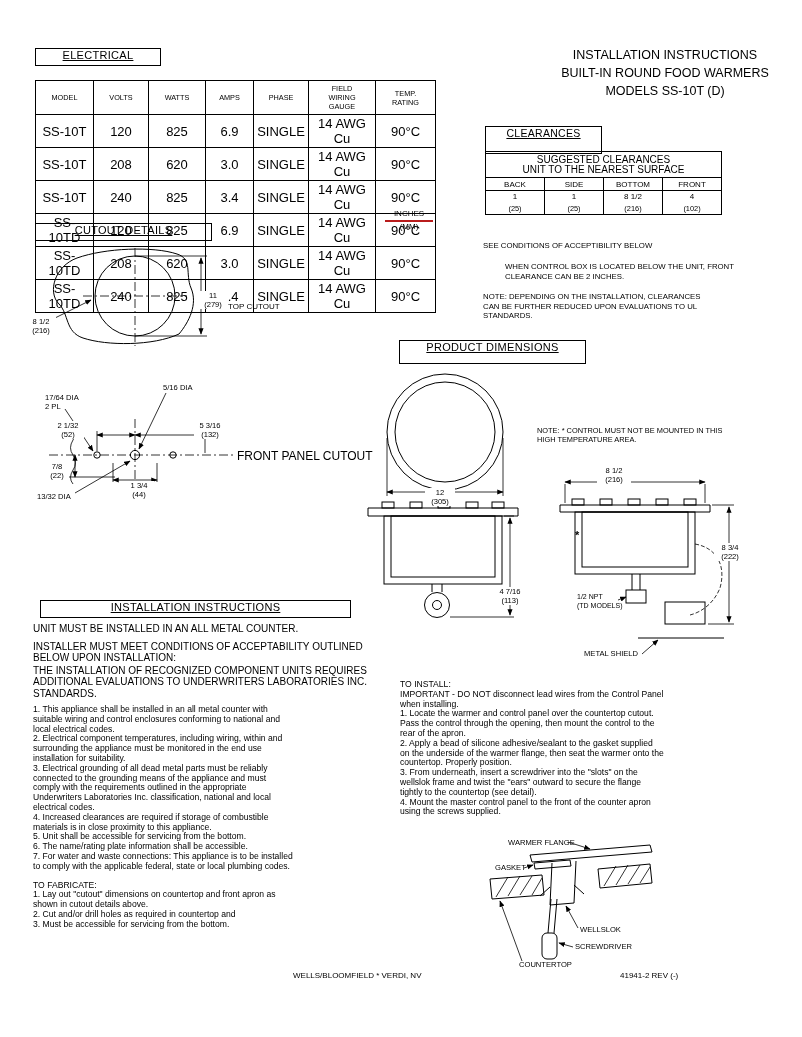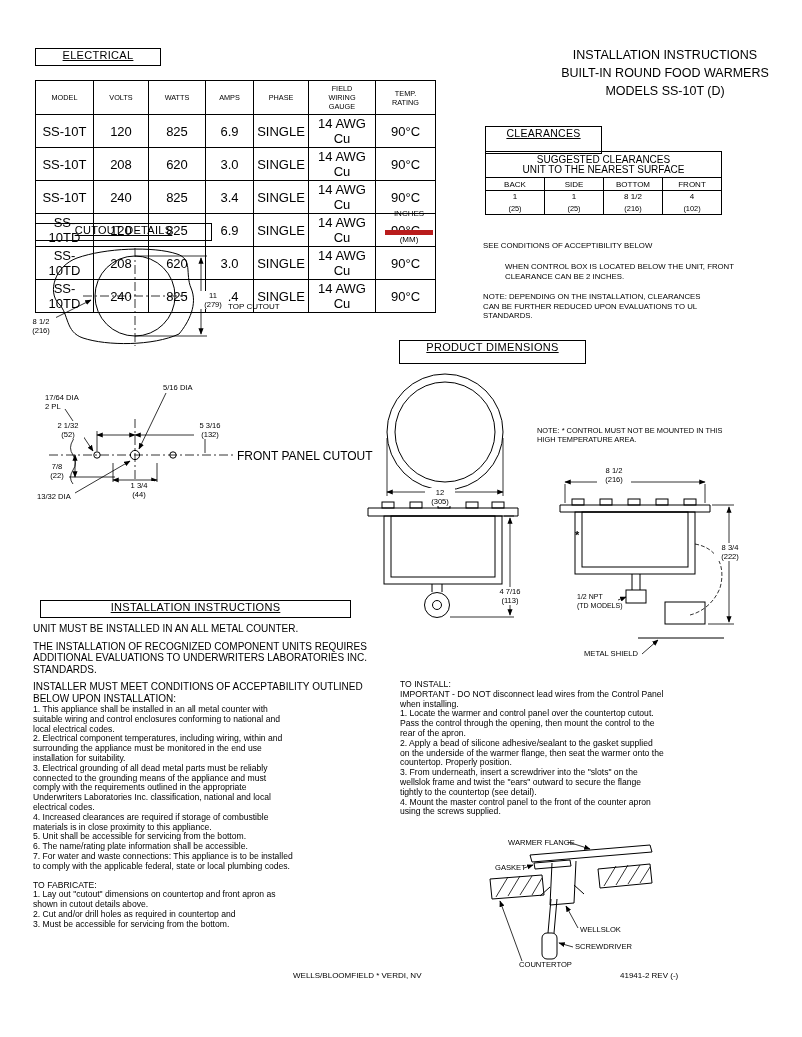--- a/index.html
+++ b/index.html
@@ -11,21 +11,21 @@
   table{position:absolute;border-collapse:collapse;table-layout:fixed}
   .etable th,.etable td{border:1px solid #000;font-weight:normal;text-align:center;vertical-align:middle;padding:1px 2px}
   .etable th{font-size:7.3px;white-space:pre-line;height:34px}
   .etable td{font-size:13px;height:14px}
   .ctable td{border:1px solid #000;text-align:center;vertical-align:middle;padding:1px 2px}
   .ctitle{font-size:10px;line-height:9.5px;height:26px}
   .chead td{font-size:8px;height:13px}
   .cval td{font-size:8px;height:12px;border-bottom:none}
   .cmm td{font-size:7.4px;height:12px;border-top:none}
   .units{position:absolute;width:48px;text-align:center;font-size:8px;line-height:10px}
-  .units-in{border-bottom:5px solid #b91c1c;padding-bottom:11px}
+  .units-in{border-bottom:2px solid #b91c1c;padding-bottom:1px}
   .plain{position:absolute;font-size:7.6px;line-height:8.8px;white-space:nowrap}
   .dimlbl{position:absolute;text-align:center;font-size:7.6px;line-height:9px;background:#fff;padding:0 1px}
   .note{position:absolute;font-size:7.8px;line-height:9.6px}
   .col{position:absolute}
   .big{font-size:10px;line-height:11.5px;margin-bottom:6px}
   .big.tight{margin-bottom:1px}
   .item{font-size:8.6px;line-height:9.8px}
   .fabhdr{margin-top:9px}
   .title-block{position:absolute;text-align:center;font-size:12.5px;line-height:18px}
   svg{position:absolute;overflow:visible}
@@ -345,22 +345,22 @@
     <div>(TD MODELS)</div>
   </div>
   <div class="plain" style="left:584px;top:650px">METAL SHIELD</div>
 
   <div class="hbox" style="left:40px;top:600px;width:311px;height:18px">
     <span>INSTALLATION INSTRUCTIONS</span>
   </div>
 
   <div class="col" style="left:33px;top:623px;width:336px">
     <p class="big">UNIT MUST BE INSTALLED IN AN ALL METAL COUNTER.</p>
+    <p class="big tight">INSTALLER MUST MEET CONDITIONS OF ACCEPTABILITY OUTLINED BELOW UPON INSTALLATION:</p>
     <p class="big">THE INSTALLATION OF RECOGNIZED COMPONENT UNITS REQUIRES ADDITIONAL EVALUATIONS TO UNDERWRITERS LABORATORIES INC. STANDARDS.</p>
-    <p class="big tight">INSTALLER MUST MEET CONDITIONS OF ACCEPTABILITY OUTLINED BELOW UPON INSTALLATION:</p>
     <div style="width:262px">
       <p class="item">1. This appliance shall be installed in an all metal counter with suitable wiring and control enclosures conforming to national and local electrical codes.</p>
       <p class="item">2. Electrical component temperatures, including wiring, within and surrounding the appliance must be monitored in the end use installation for suitability.</p>
       <p class="item">3. Electrical grounding of all dead metal parts must be reliably connected to the grounding means of the appliance and must comply with the requirements outlined in the appropriate Underwriters Laboratories Inc. classification, national and local electrical codes.</p>
       <p class="item">4. Increased clearances are required if storage of combustible materials is in close proximity to this appliance.</p>
       <p class="item">5. Unit shall be accessible for servicing from the bottom.</p>
       <p class="item">6. The name/rating plate information shall be accessible.</p>
       <p class="item">7. For water and waste connections: This appliance is to be installed to comply with the applicable federal, state or local plumbing codes.</p>
     </div>
     <p class="item fabhdr">TO FABRICATE:</p>

